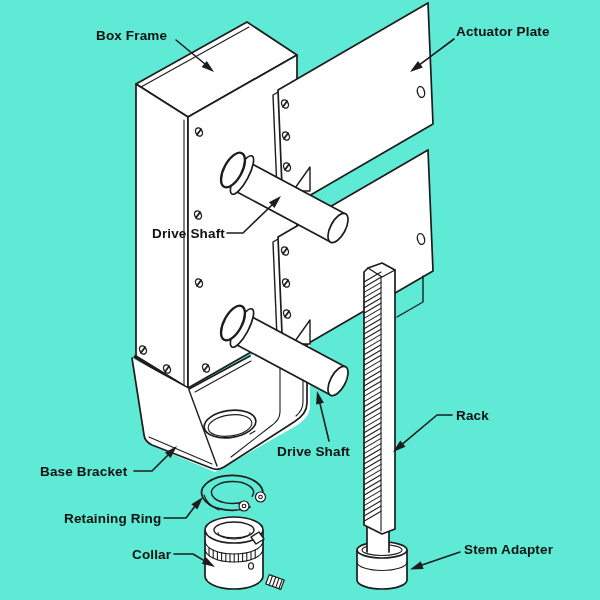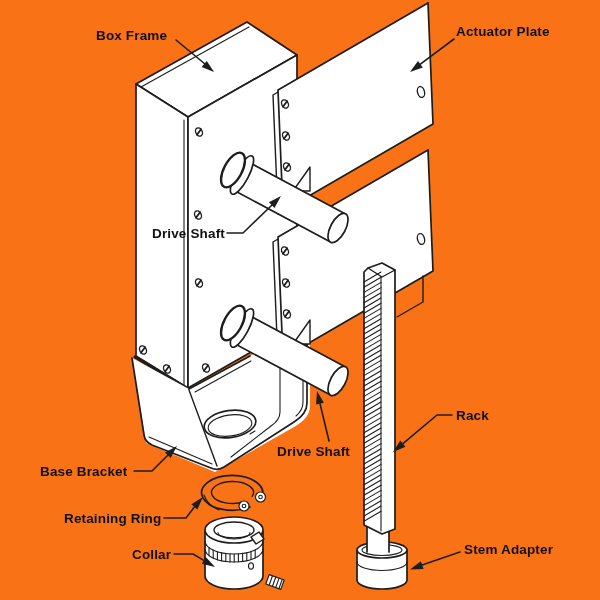--- a/index.html
+++ b/index.html
@@ -1,16 +1,16 @@
 <!DOCTYPE html>
 <html><head>
 <meta charset="utf-8">
 <style>
   html,body{margin:0;padding:0;background:#ffffff;}
-  .stage{width:600px;height:600px;position:relative;background:#f97316;overflow:hidden;}
+  .stage{width:600px;height:600px;position:relative;background:#5eead4;overflow:hidden;}
   svg{display:block;}
   .lbl{font-family:"Liberation Sans",sans-serif;font-size:13.5px;font-weight:700;fill:#111;letter-spacing:.15px;}
   .ln{fill:none;stroke:#1d1d1d;stroke-width:1.7;stroke-linecap:round;stroke-linejoin:round;}
   .lnm{fill:none;stroke:#1d1d1d;stroke-width:1.4;stroke-linecap:round;stroke-linejoin:round;}
   .lnt{fill:none;stroke:#1d1d1d;stroke-width:1.1;stroke-linecap:round;stroke-linejoin:round;}
   .lnk{fill:none;stroke:#1d1d1d;stroke-width:3.2;stroke-linecap:round;}
   .fw{fill:#fff;stroke:#1d1d1d;stroke-width:1.7;stroke-linejoin:round;}
   .fwm{fill:#fff;stroke:#1d1d1d;stroke-width:1.4;stroke-linejoin:round;}
   .fwt{fill:#fff;stroke:#1d1d1d;stroke-width:1.2;stroke-linejoin:round;}
   .cap{fill:#fff;stroke:#1d1d1d;stroke-width:2.4;stroke-linejoin:round;}

